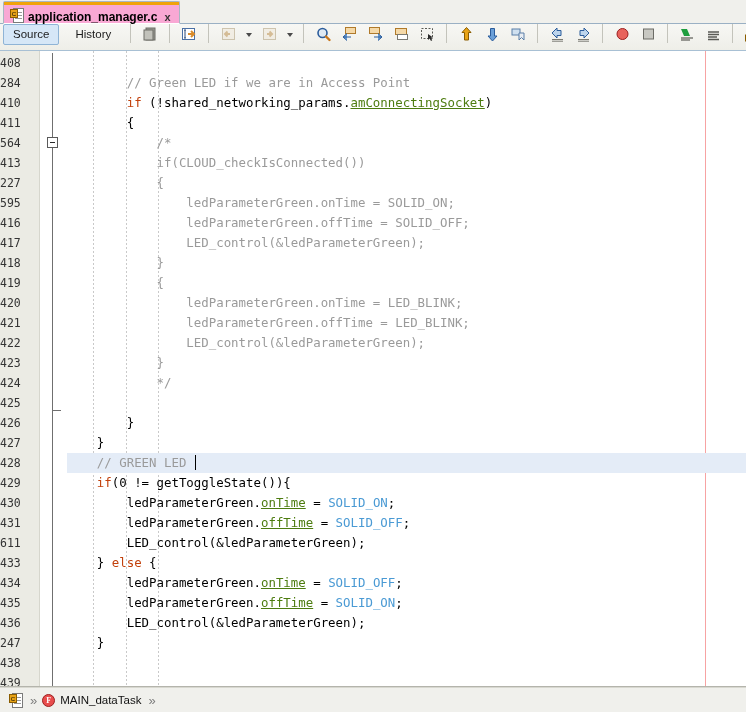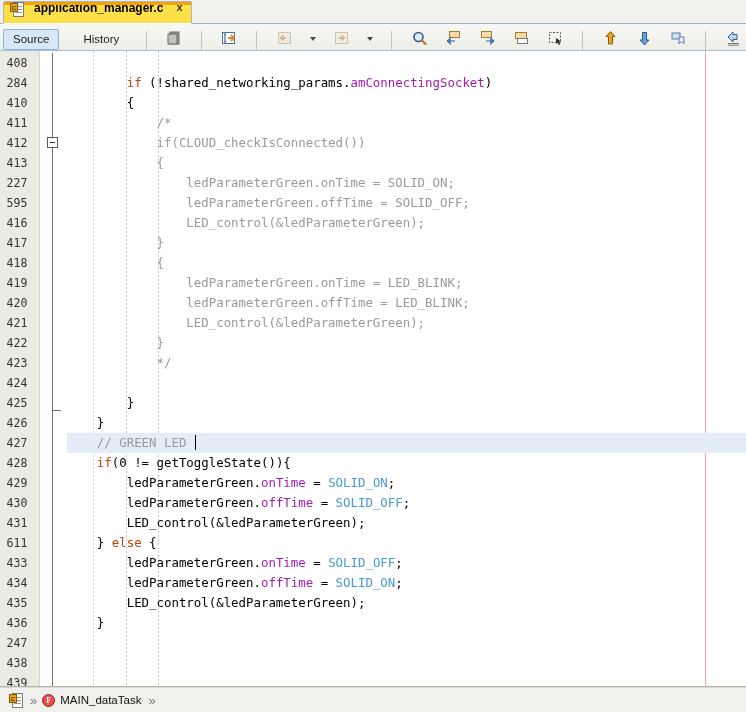--- a/index.html
+++ b/index.html
@@ -22,24 +22,24 @@
     position: relative;
     height: 24px;
     background: #f0f0ec;
     border-bottom: 1px solid #9ab0c4;
     display: flex; align-items: flex-end;
     padding-left: 3px;
   }
   .doctab {
     position: relative;
     height: 23px;
-    display: flex; align-items: flex-start;
-    gap: 10px;
+    display: flex; align-items: flex-end;
+    gap: 4px;
     padding: 0 8px 0 6px;
-    background: #fde047;
+    background: #f9a8d4;
     border: 1px solid #a9b6c2;
     border-bottom: 1px solid #ffffff;
     border-radius: 2px 2px 0 0;
     margin-bottom: -1px;
   }
   .doctab::before {
     content: "";
     position: absolute;
     left: 0; right: 0; top: 0;
     height: 3px;
@@ -87,23 +87,23 @@
     color: #000; font-size: 6px;
     font-family: "Liberation Sans", sans-serif;
     line-height: 8px; text-align: center;
   }
 
   
   .toolbar {
     height: 27px;
     background: linear-gradient(to bottom,#f7f7f4 0%, #eeeee8 100%);
     border-bottom: 1px solid #a8c0d4;
-    display: flex; align-items: flex-end;
+    display: flex; align-items: flex-start;
     padding: 0 2px;
-    gap: 12px;
+    gap: 4px;
   }
   .viewtab {
     height: 21px;
     display: flex; align-items: center;
     padding: 0 9px;
     font-size: 11.5px;
     color: #1b1b1b;
     border: 1px solid transparent;
     border-radius: 2px;
     margin: 0 1px;
@@ -147,21 +147,21 @@
     background: #ffffff;
     overflow: hidden;
     border-bottom: 1px solid #b4b4ac;
   }
   .gutter-num {
     width: 40px;
     background: #ebebe4;
     border-right: 1px solid #d6d6cd;
     flex: 0 0 auto;
     padding-top: 2px;
-    text-align: center;
+    text-align: left;
     font-family: "DejaVu Sans Mono", monospace;
     font-size: 11.5px;
     color: #333333;
   }
   .gutter-num .ln {
     height: 20px; line-height: 20px;
     padding-right: 5px;
   }
   .gutter-fold {
     width: 27px;
@@ -224,21 +224,21 @@
     white-space: pre;
     font-family: "DejaVu Sans Mono", monospace;
     font-size: 12.4px;
     color: #000000;
     z-index: 2;
   }
   .code-line.current {
     background: #e4ecf7;
   }
   .tok-kw   { color: #c2410c; }
-  .tok-fld  { color: #a21caf; }
+  .tok-fld  { color: #4d7c0f; text-decoration: underline; }
   .tok-const{ color: #4a9ad4; }
   .tok-cmt  { color: #9a9a9a; }
   .squiggle {
     text-decoration: underline wavy #d33;
     text-decoration-skip-ink: none;
   }
   .caret {
     display: inline-block;
     width: 1px; height: 15px;
     background: #000;
@@ -456,21 +456,21 @@
 
   </div>
 
   <div class="editor-wrap">
 
     <div class="gutter-num" id="gutter-num">
         <div class="ln">408</div>
         <div class="ln">284</div>
         <div class="ln">410</div>
         <div class="ln">411</div>
-        <div class="ln">412</div>
+        <div class="ln">564</div>
         <div class="ln">413</div>
         <div class="ln">227</div>
         <div class="ln">595</div>
         <div class="ln">416</div>
         <div class="ln">417</div>
         <div class="ln">418</div>
         <div class="ln">419</div>
         <div class="ln">420</div>
         <div class="ln">421</div>
         <div class="ln">422</div>
@@ -498,20 +498,21 @@
     <div class="fold-box" style="top: 86px;"></div>
         <div class="fold-tick" style="top: 359px;"></div>
       </div>
 
     <div class="code-area" id="code-area">
       <div class="margin-line" id="margin-line" style="left: 638px;"></div>
     <div class="indent-guide" style="left: 26px;"></div>
         <div class="indent-guide" style="left: 59px;"></div>
         <div class="indent-guide" style="left: 91px;"></div>
         <div class="code-line">&nbsp;</div>
+        <div class="code-line"><span class="tok-cmt">        // Green LED if we are in Access Point</span></div>
         <div class="code-line"><span>        </span><span class="tok-kw">if</span><span> (!shared_networking_params.</span><span class="tok-fld">amConnectingSocket</span><span>)</span></div>
         <div class="code-line"><span>        {</span></div>
         <div class="code-line"><span class="tok-cmt">            /*</span></div>
         <div class="code-line"><span class="tok-cmt">            if(CLOUD_checkIsConnected())</span></div>
         <div class="code-line"><span class="tok-cmt">            {</span></div>
         <div class="code-line"><span class="tok-cmt">                ledParameterGreen.onTime = SOLID_ON;</span></div>
         <div class="code-line"><span class="tok-cmt">                ledParameterGreen.offTime = SOLID_OFF;</span></div>
         <div class="code-line"><span class="tok-cmt">                LED_control(&amp;ledParameterGreen);</span></div>
         <div class="code-line"><span class="tok-cmt">            }</span></div>
         <div class="code-line"><span class="tok-cmt">            {</span></div>

